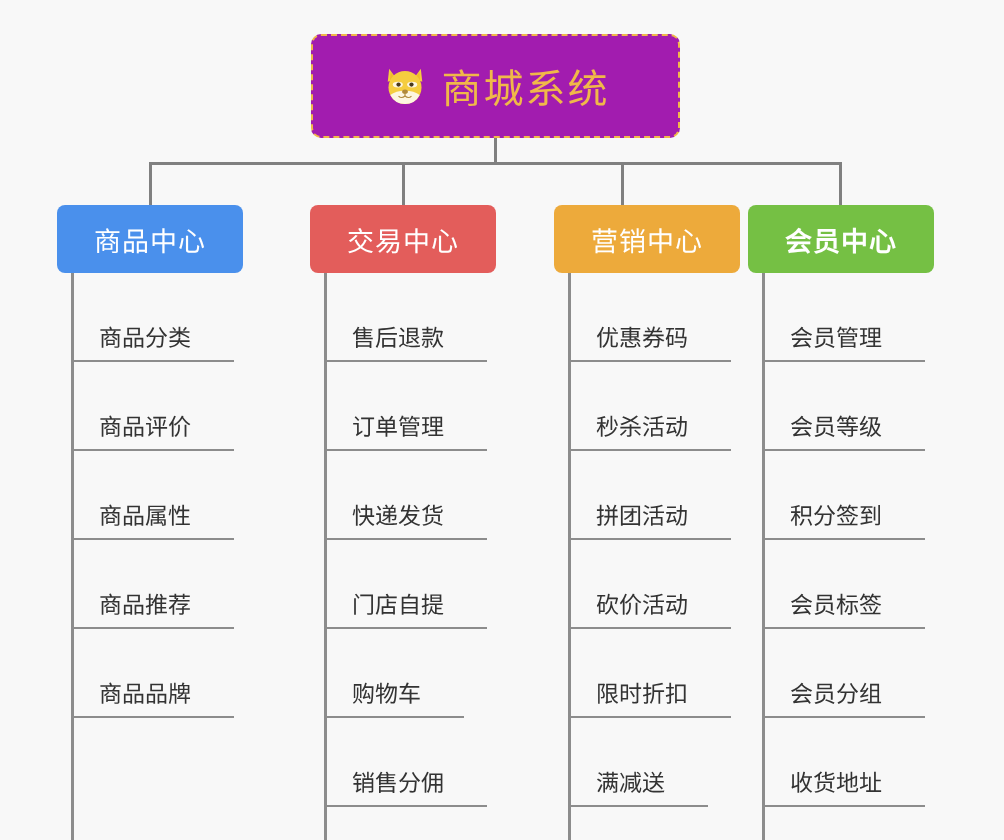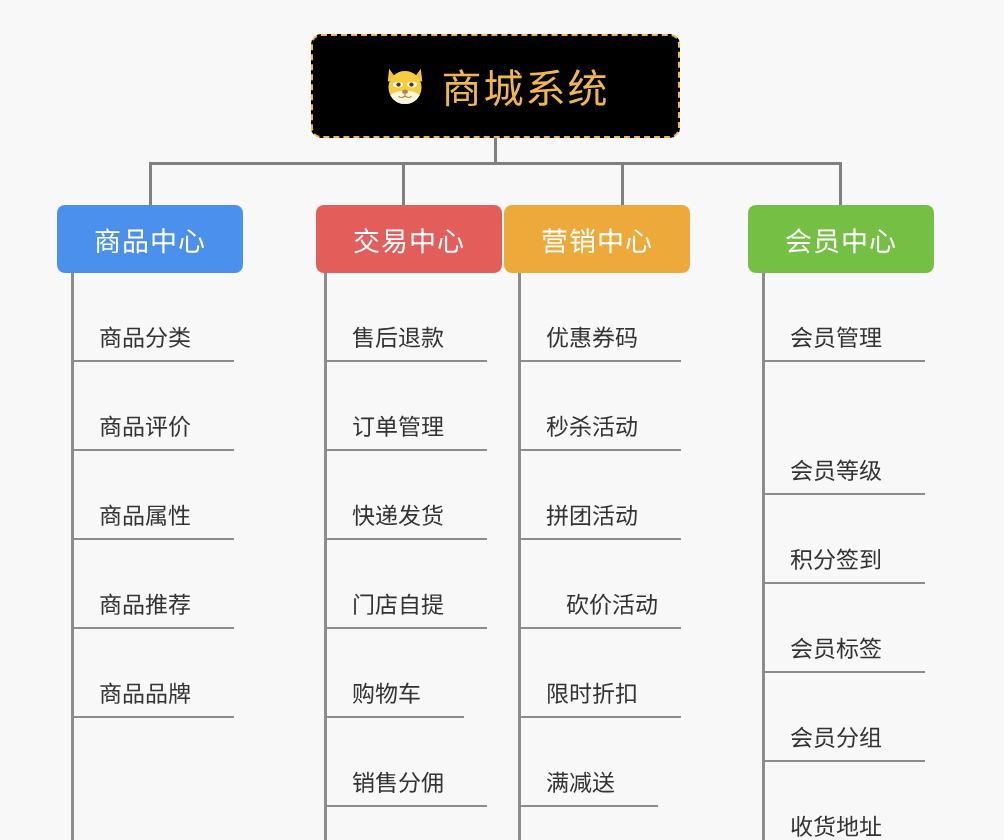--- a/index.html
+++ b/index.html
@@ -22,21 +22,21 @@
   }
 
   
   .root-node {
     position: absolute;
     left: 311px;
     top: 34px;
     width: 369px;
     height: 104px;
     box-sizing: border-box;
-    background: #000000;
+    background: #a21caf;
     border: 2px dashed #f0b849;
     border-radius: 10px;
     display: flex;
     align-items: center;
     justify-content: center;
     gap: 14px;
   }
   .root-emoji {
     font-size: 42px;
     line-height: 1;
@@ -160,21 +160,21 @@
       <div class="leaf" style="width:163px;">
         <span class="leaf-label">商品推荐</span>
       </div>
       <div class="leaf" style="width:163px;">
         <span class="leaf-label">商品品牌</span>
       </div>
     </div>
   </div>
 
   <div class="branch" style="left:310px;">
-    <div class="branch-head" style="width:186px; background:#e35d5b;margin-left:6px;">
+    <div class="branch-head" style="width:186px; background:#e35d5b;">
       <span>交易中心</span>
     </div>
     <div class="leaf-list">
       <div class="spine" style="height:595px;"></div>
       <div class="leaf" style="width:163px;">
         <span class="leaf-label">售后退款</span>
       </div>
       <div class="leaf" style="width:163px;">
         <span class="leaf-label">订单管理</span>
       </div>
@@ -186,57 +186,57 @@
       </div>
       <div class="leaf" style="width:140px;">
         <span class="leaf-label">购物车</span>
       </div>
       <div class="leaf" style="width:163px;">
         <span class="leaf-label">销售分佣</span>
       </div>
     </div>
   </div>
 
-  <div class="branch" style="left:504px;">
+  <div class="branch" style="left:554px;">
     <div class="branch-head" style="width:186px; background:#edaa3b;">
       <span>营销中心</span>
     </div>
     <div class="leaf-list">
       <div class="spine" style="height:595px;"></div>
       <div class="leaf" style="width:163px;">
         <span class="leaf-label">优惠券码</span>
       </div>
       <div class="leaf" style="width:163px;">
         <span class="leaf-label">秒杀活动</span>
       </div>
       <div class="leaf" style="width:163px;">
         <span class="leaf-label">拼团活动</span>
       </div>
-      <div class="leaf" style="width:163px;padding-left:20px;">
+      <div class="leaf" style="width:163px;">
         <span class="leaf-label">砍价活动</span>
       </div>
       <div class="leaf" style="width:163px;">
         <span class="leaf-label">限时折扣</span>
       </div>
       <div class="leaf" style="width:140px;">
         <span class="leaf-label">满减送</span>
       </div>
     </div>
   </div>
 
   <div class="branch" style="left:748px;">
-    <div class="branch-head" style="width:186px; background:#75c044;">
+    <div class="branch-head" style="width:186px; background:#75c044;font-weight:bold;">
       <span>会员中心</span>
     </div>
     <div class="leaf-list">
       <div class="spine" style="height:595px;"></div>
       <div class="leaf" style="width:163px;">
         <span class="leaf-label">会员管理</span>
       </div>
-      <div class="leaf" style="width:163px;margin-top:44px;">
+      <div class="leaf" style="width:163px;">
         <span class="leaf-label">会员等级</span>
       </div>
       <div class="leaf" style="width:163px;">
         <span class="leaf-label">积分签到</span>
       </div>
       <div class="leaf" style="width:163px;">
         <span class="leaf-label">会员标签</span>
       </div>
       <div class="leaf" style="width:163px;">
         <span class="leaf-label">会员分组</span>

